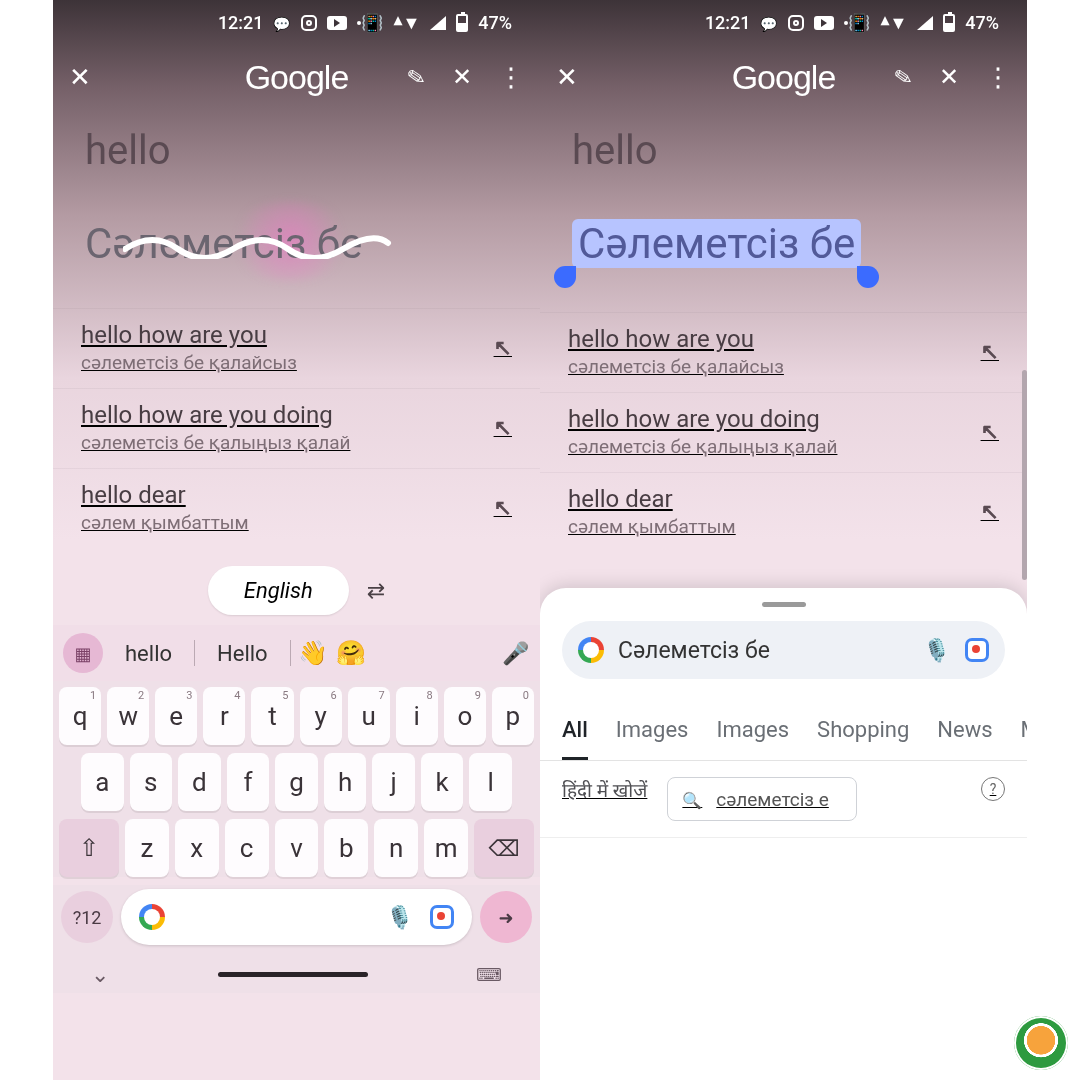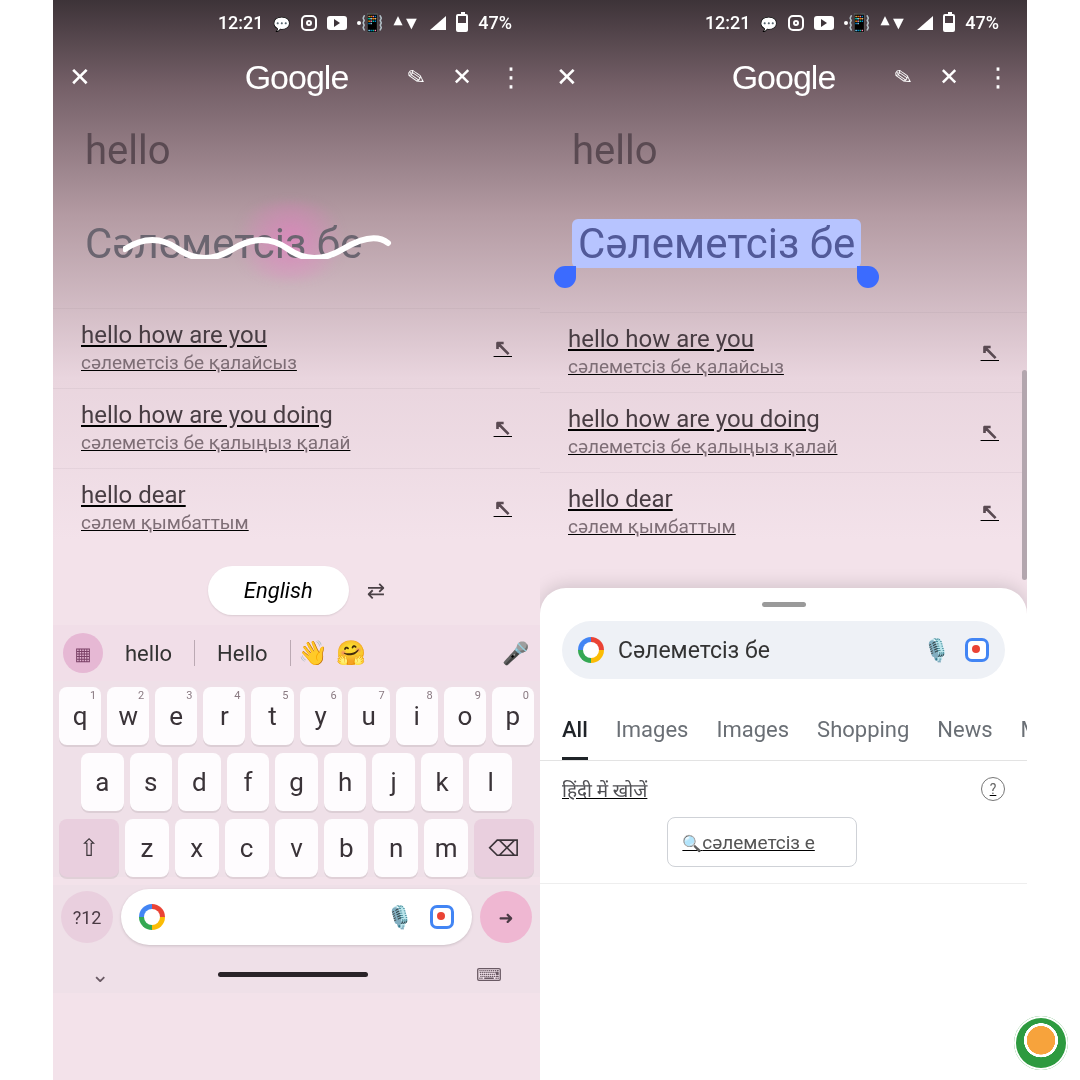--- a/index.html
+++ b/index.html
@@ -235,24 +235,23 @@
   .tabs .tab.active { color:#1f2328; border-bottom:3px solid #1f2328; font-weight:500;}
   .subsearch {
     display:flex; align-items:flex-start; gap:20px;
     padding: 16px 22px;
     border-bottom:1px solid #eee;
     text-decoration:underline;
   }
   .subsearch .hint { font-size:19px; color:#4f4f53;}
   .subsearch .box {
     border:1px solid #cfd2d7; border-radius:8px;
-    height:50px; display:flex; align-items:center; 
+    height:44px; display:flex; align-items:center; gap:14px;
     padding:0 14px; font-size:19px; color:#555;
     flex:0 0 190px;
-    margin-top:40px;
   }
   .subsearch .box .mag::before{content:"🔍";font-size:16px;}
   .subsearch .help { margin-left:auto; width:24px;height:24px;border:1.5px solid #777;border-radius:50%;display:flex;align-items:center;justify-content:center;font-size:14px;color:#666;}
   .ai-note {
     padding: 16px 22px 4px; font-size:20px; color:#3a3d41;
     display:flex; align-items:center;
   }
   .ai-note .learn { color:#6a6f75; margin-left:6px;}
   .ai-note .dots { margin-left:auto; color:#555;}
   .ai-note .dots::before{content:"⋮";font-size:20px;}

